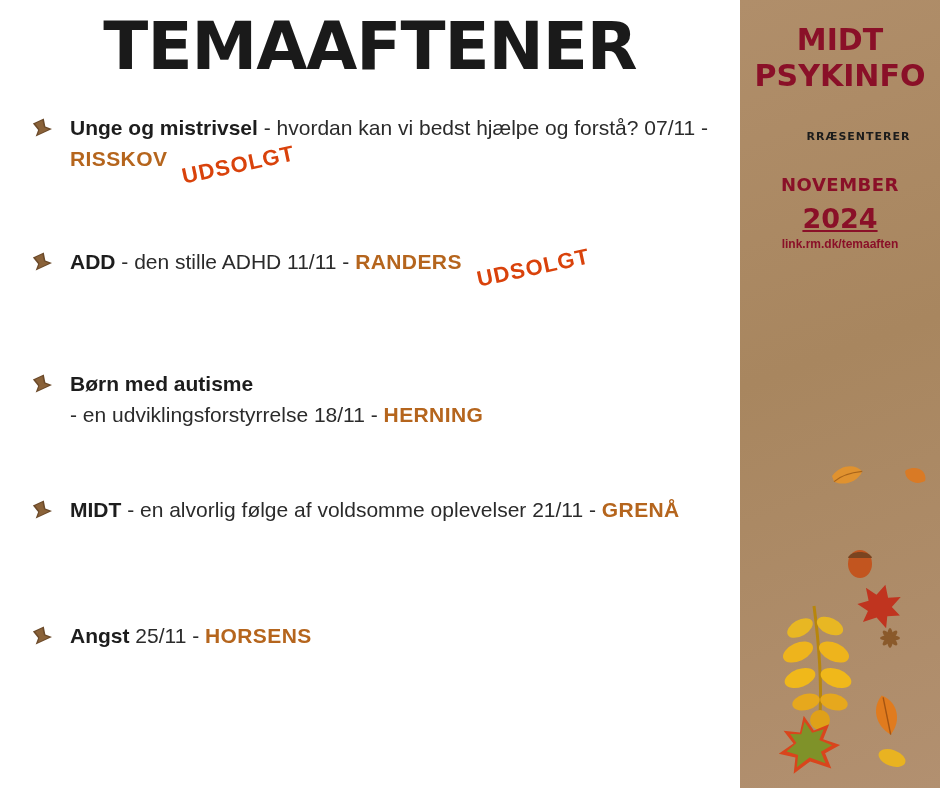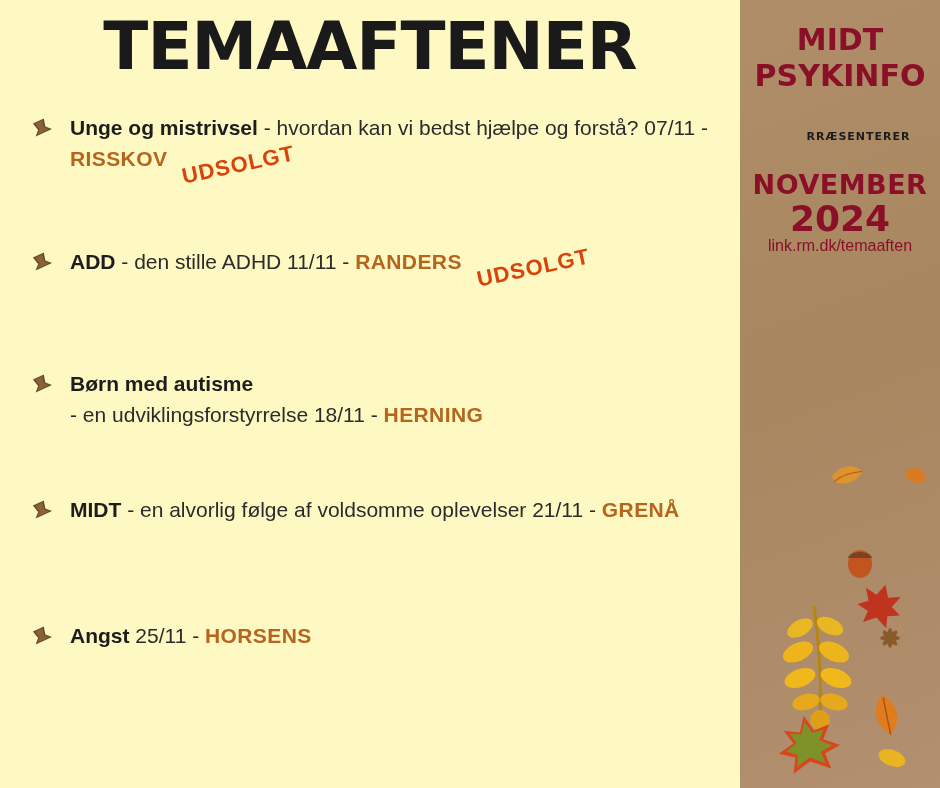--- a/index.html
+++ b/index.html
@@ -18,21 +18,21 @@
     position: relative;
     width: 940px;
     height: 788px;
     display: flex;
   }
   
   .left {
     position: relative;
     width: 740px;
     height: 788px;
-    background: #fef9c3;
+    background: #ffffff;
     box-sizing: border-box;
   }
   .title {
     margin: 0;
     padding: 8px 0 0 0;
     text-align: center;
     font-size: 66px;
     line-height: 78px;
     font-weight: bold;
     letter-spacing: -1px;
@@ -107,45 +107,46 @@
     font-weight: bold;
     font-size: 11px;
     letter-spacing: 1px;
     color: #1c1c1c;
     padding-left: 37px;
   }
   .month {
     margin-top: 24px;
     font-family: "DejaVu Sans", sans-serif;
     font-weight: bold;
-    font-size: 27px;
+    font-size: 18px;
     line-height: 36px;
     color: #8a1028;
     letter-spacing: 0.5px;
   }
   .year {
     font-family: "DejaVu Sans", sans-serif;
     font-weight: bold;
-    font-size: 36px;
+    font-size: 27px;
     line-height: 32px;
     color: #8a1028;
+    text-decoration: underline;
   }
   .book {
     margin-top: 38px;
     font-size: 16px;
     line-height: 26px;
     color: #f5f1ec;
     font-family: "Liberation Sans", sans-serif;
   }
   .link {
     display: block;
     margin-top: 2px;
-    font-size: 16px;
+    font-size: 12px;
     color: #8a1028;
-    font-weight: normal;
+    font-weight: bold;
     text-decoration: none;
     font-family: "Liberation Sans", sans-serif;
   }
   .leaves {
     position: absolute;
     left: 0;
     bottom: 0;
     width: 200px;
     height: 330px;
     pointer-events: none;

